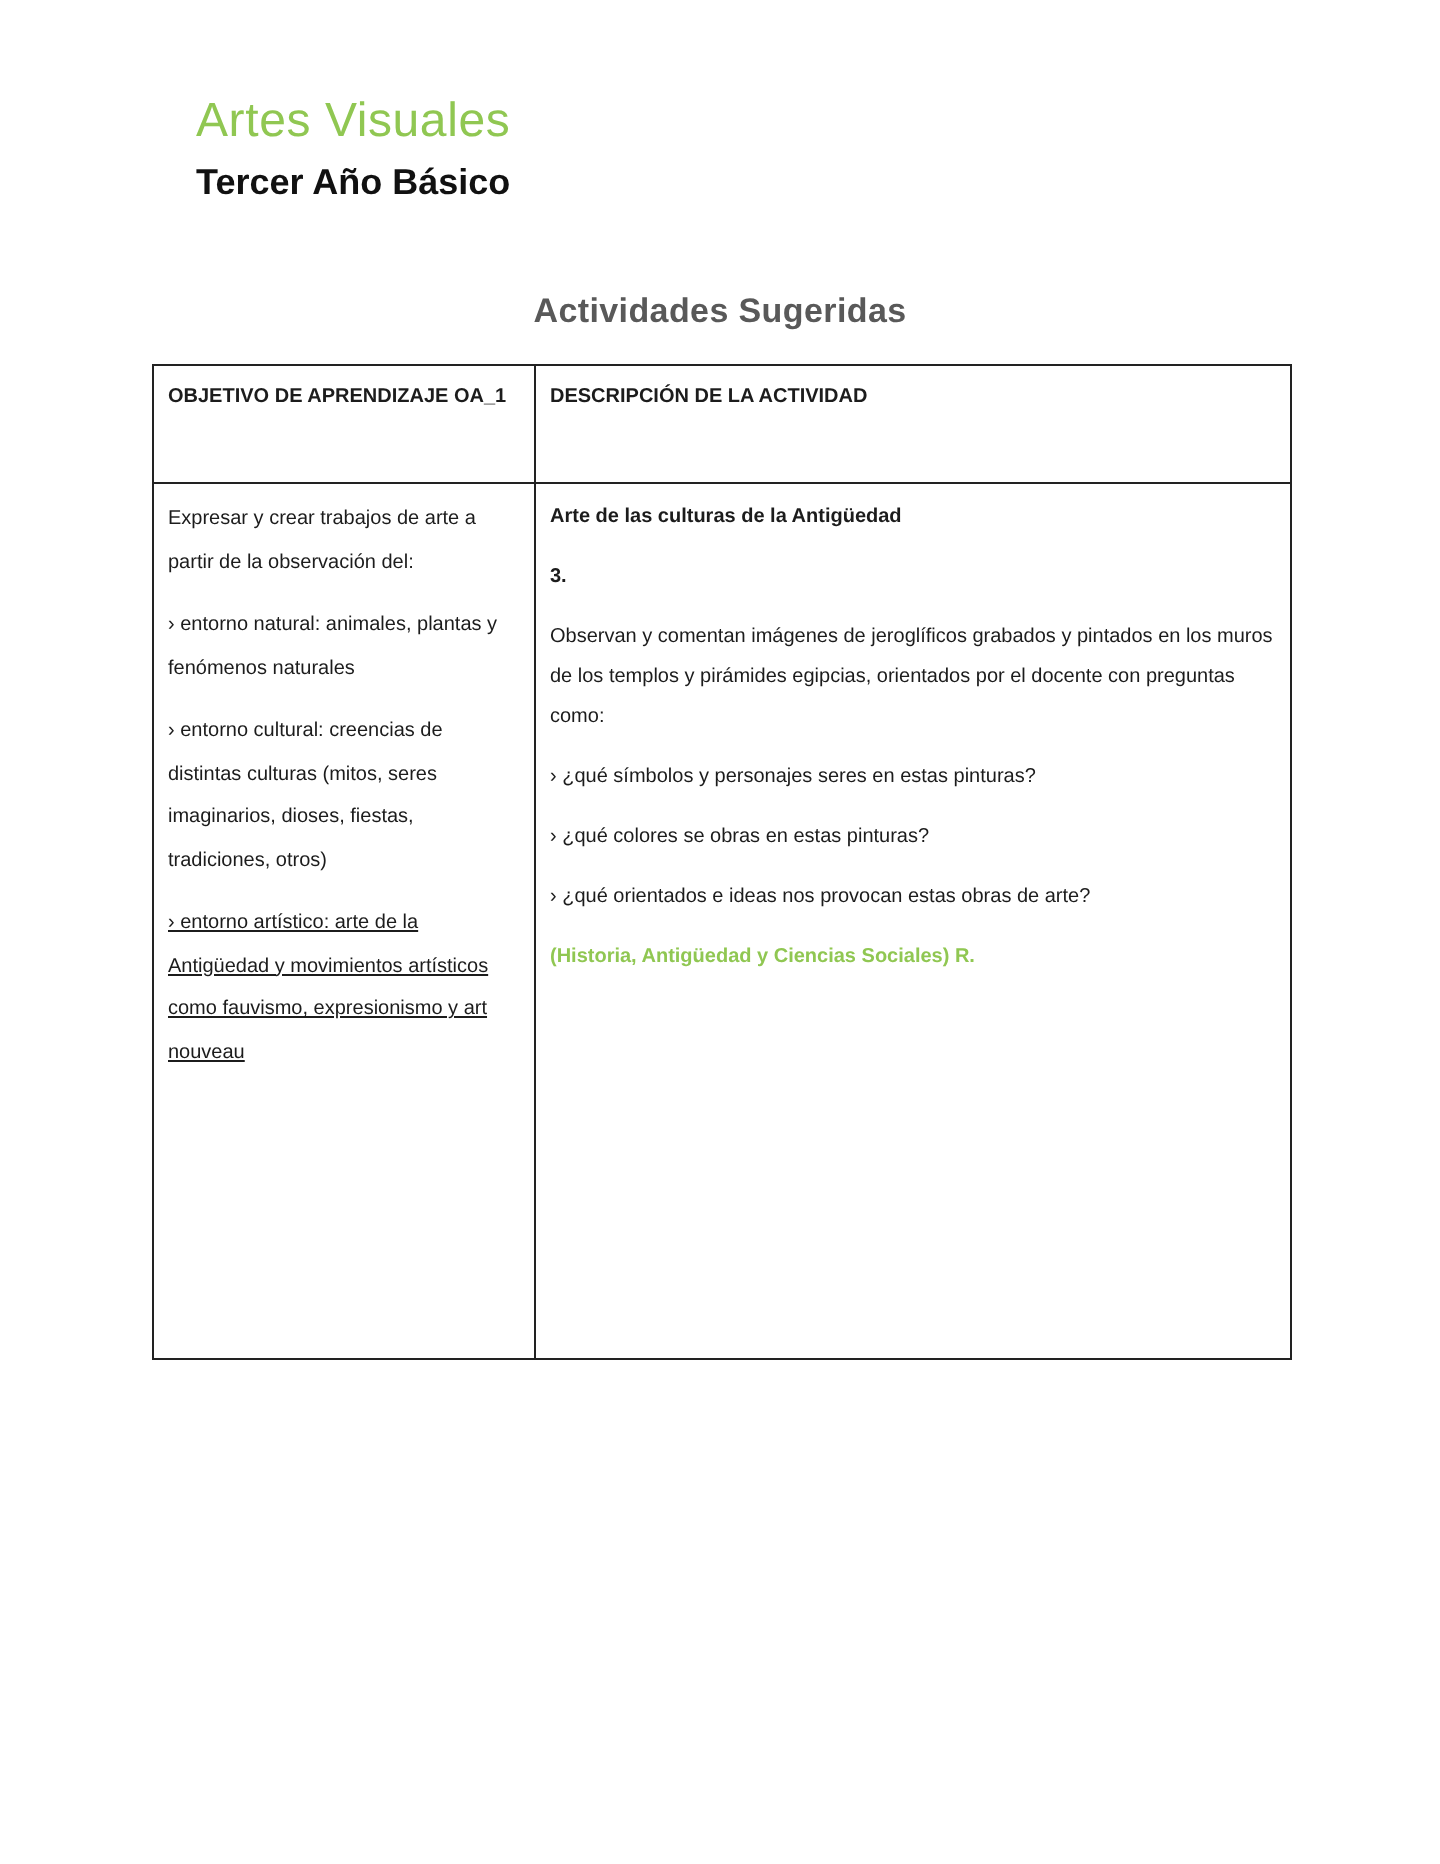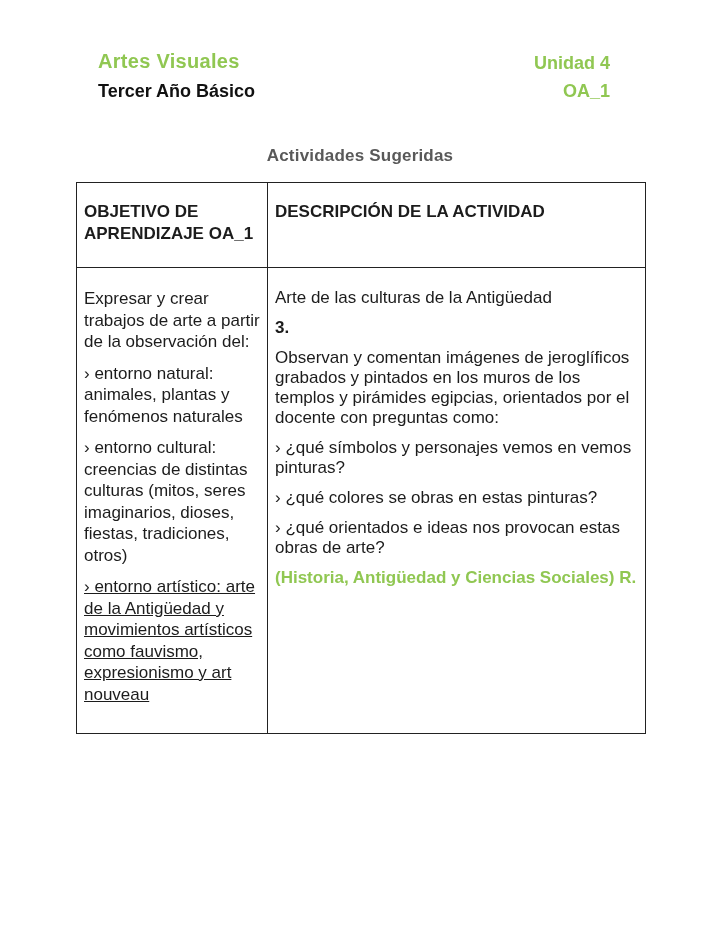--- a/index.html
+++ b/index.html
@@ -18,21 +18,21 @@
     color:var(--ink);
   }
 
   
   .doc-header{
     position:absolute;top:44px;left:98px;right:110px;
     display:flex;justify-content:space-between;align-items:flex-start;
   }
   .doc-title{
     color:var(--green);
-    font-size:20px;font-weight:700;line-height:34px;letter-spacing:.3px;
+    font-size:24px;font-weight:400;line-height:34px;letter-spacing:.3px;
   }
   .doc-subtitle{
     font-size:18px;font-weight:700;color:#111;line-height:22px;margin-top:2px;text-align:center;
   }
   .doc-meta{text-align:right;padding-top:8px;}
   .doc-unit,.doc-oa{
     color:var(--green);font-size:18px;font-weight:700;line-height:22px;
   }
   .doc-oa{margin-top:6px;}
 
@@ -46,22 +46,22 @@
 
   
   .activity-table{
     position:absolute;top:182px;left:76px;
     border-collapse:collapse;table-layout:fixed;
     width:569px;
   }
   .activity-table td,.activity-table th{
     border:1.5px solid var(--border);
     vertical-align:top;
-    padding:18px 7px;
-    font-size:17px;
+    padding:5px 7px;
+    font-size:10px;
   }
   .col-objective{width:191px;}
   .col-description{width:378px;}
   th.hdr-objective{
     text-align:left;font-weight:700;line-height:22px;height:48px;
   }
   th.hdr-description{
     text-align:left;font-weight:700;line-height:22px;
   }
   .body-row td{height:427px;}
@@ -69,37 +69,33 @@
   
   .obj-p{
     margin:2px 0 10px;
     font-weight:400;
     line-height:21.5px;
   }
   .obj-p.underlined{text-decoration:underline;}
 
   
   .act-block{margin:2px 0 10px;line-height:20px;}
-  .act-title{font-weight:400;}
+  .act-title{font-weight:700;}
   .act-number{font-weight:700;}
   .act-ref{color:var(--green);font-weight:700;}
 </style>
 </head>
 <body>
 
 <div class="page">
 
   <div class="doc-header">
     <div>
       <div class="doc-title">Artes Visuales</div>
       <div class="doc-subtitle">Tercer Año Básico</div>
-    </div>
-    <div class="doc-meta">
-      <div class="doc-unit">Unidad 4</div>
-      <div class="doc-oa">OA_1</div>
     </div>
   </div>
 
   <div class="section-title">Actividades Sugeridas</div>
 
   <table class="activity-table">
     <colgroup>
       <col class="col-objective">
       <col class="col-description">
     </colgroup>
@@ -112,21 +108,21 @@
       <td>
         <p class="obj-p">Expresar y crear trabajos de arte a partir de la observación del:</p>
         <p class="obj-p">› entorno natural: animales, plantas y fenómenos naturales</p>
         <p class="obj-p">› entorno cultural: creencias de distintas culturas (mitos, seres imaginarios, dioses, fiestas, tradiciones, otros)</p>
         <p class="obj-p underlined">› entorno artístico: arte de la Antigüedad y movimientos artísticos como fauvismo, expresionismo y art nouveau</p>
       </td>
       <td>
         <p class="act-block act-title">Arte de las culturas de la Antigüedad</p>
         <p class="act-block act-number">3.</p>
         <p class="act-block">Observan y comentan imágenes de jeroglíficos grabados y pintados en los muros de los templos y pirámides egipcias, orientados por el docente con preguntas como:</p>
-        <p class="act-block">› ¿qué símbolos y personajes vemos en vemos pinturas?</p>
+        <p class="act-block">› ¿qué símbolos y personajes seres en estas pinturas?</p>
         <p class="act-block">› ¿qué colores se obras en estas pinturas?</p>
         <p class="act-block">› ¿qué orientados e ideas nos provocan estas obras de arte?</p>
         <p class="act-block act-ref">(Historia, Antigüedad y Ciencias Sociales) R.</p>
       </td>
     </tr>
   </tbody>
     </table>
 
 </div>
 

